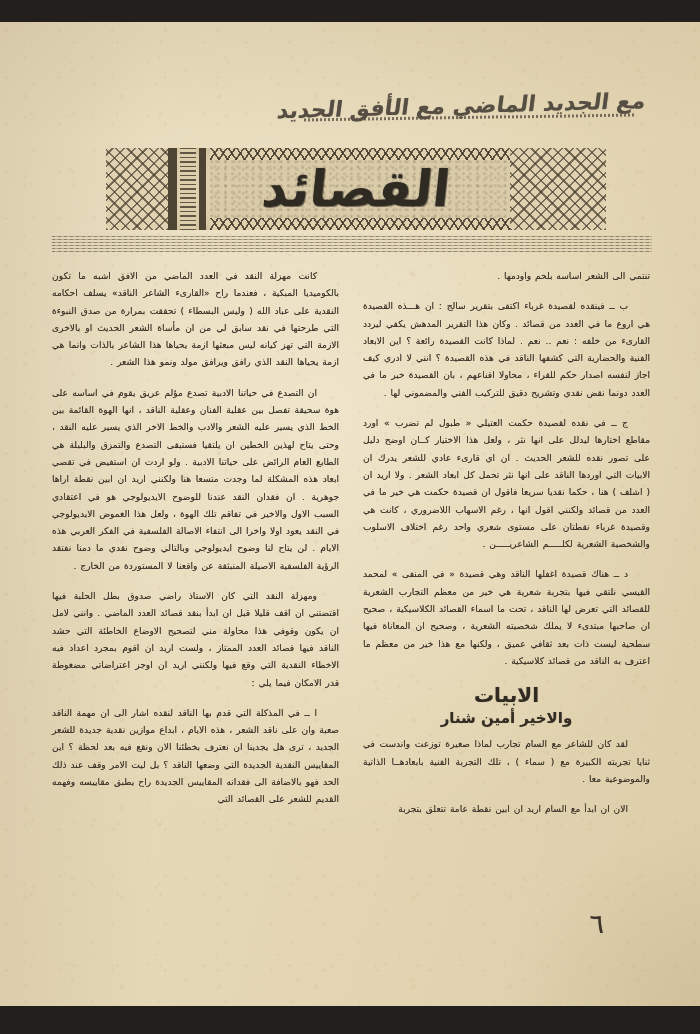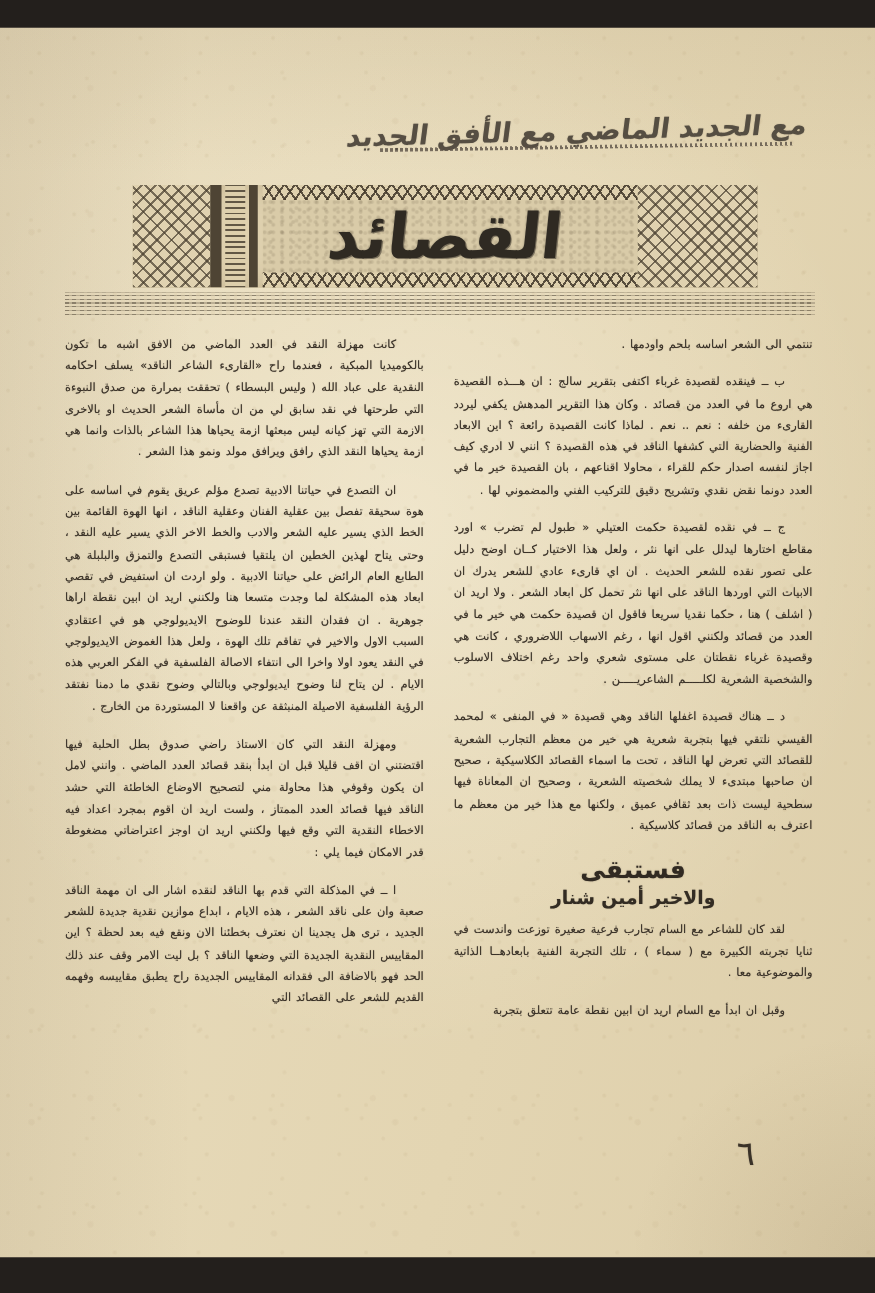--- a/index.html
+++ b/index.html
@@ -314,26 +314,26 @@
         <p class="para-lead">ا ــ في المذكلة التي قدم بها الناقد لنقده اشار الى ان مهمة الناقد صعبة وان على ناقد الشعر ، هذه الايام ، ابداع موازين نقدية جديدة للشعر الجديد ، ترى هل يجدينا ان نعترف بخطئنا الان ونقع فيه بعد لحظة ؟ اين المقاييس النقدية الجديدة التي وضعها الناقد ؟ بل ليت الامر وقف عند ذلك الحد فهو بالاضافة الى فقدانه المقاييس الجديدة راح يطبق مقاييسه وفهمه القديم للشعر على القصائد التي</p>
       </div>
 
       <div class="col" id="col-left">
         <p class="para">تنتمي الى الشعر اساسه بلحم واودمها .</p>
         <p class="para-lead">ب ــ فينقده لقصيدة غرباء اكتفى بتقرير سالج : ان هـــذه القصيدة هي اروع ما في العدد من قصائد . وكان هذا التقرير المدهش يكفي ليردد القارىء من خلفه : نعم .. نعم . لماذا كانت القصيدة رائعة ؟ اين الابعاد الفنية والحضارية التي كشفها الناقد في هذه القصيدة ؟ انني لا ادري كيف اجاز لنفسه اصدار حكم للقراء ، محاولا اقناعهم ، بان القصيدة خير ما في العدد دونما نقض نقدي وتشريح دقيق للتركيب الفني والمضموني لها .</p>
         <p class="para-lead">ج ــ في نقده لقصيدة حكمت العتيلي « طبول لم تضرب » اورد مقاطع اختارها ليدلل على انها نثر ، ولعل هذا الاختيار كــان اوضح دليل على تصور نقده للشعر الحديث . ان اي قارىء عادي للشعر يدرك ان الابيات التي اوردها الناقد على انها نثر تحمل كل ابعاد الشعر . ولا اريد ان ( اشلف ) هنا ، حكما نقديا سريعا فاقول ان قصيدة حكمت هي خير ما في العدد من قصائد ولكنني اقول انها ، رغم الاسهاب اللاضروري ، كانت هي وقصيدة غرباء نقطتان على مستوى شعري واحد رغم اختلاف الاسلوب والشخصية الشعرية لكلـــــم الشاعريـــــن .</p>
         <p class="para-lead tight">د ــ هناك قصيدة اغفلها الناقد وهي قصيدة « في المنفى » لمحمد القيسي نلتقي فيها بتجربة شعرية هي خير من معظم التجارب الشعرية للقصائد التي تعرض لها الناقد ، تحت ما اسماء القصائد الكلاسيكية ، صحيح ان صاحبها مبتدىء لا يملك شخصيته الشعرية ، وصحيح ان المعاناة فيها سطحية ليست ذات بعد ثقافي عميق ، ولكنها مع هذا خير من معظم ما اعترف به الناقد من قصائد كلاسيكية .</p>
 
         <div>
-          <div class="sec-title">فستبقى</div>
+          <div class="sec-title">الابيات</div>
           <div class="sec-sub">والاخير أمين شنار</div>
         </div>
 
-        <p class="para-lead tight">لقد كان للشاعر مع السام تجارب فرعية صغيرة توزعت واندست في ثنايا تجربته الكبيرة مع ( سماء ) ، تلك التجربة الفنية بابعادهــا الذاتية والموضوعية معا .</p>
-        <p class="para-lead nogap">وقبل ان ابدأ مع السام اريد ان ابين نقطة عامة تتعلق بتجربة</p>
+        <p class="para-lead tight">لقد كان للشاعر مع السام تجارب لماذا صغيرة توزعت واندست في ثنايا تجربته الكبيرة مع ( سماء ) ، تلك التجربة الفنية بابعادهــا الذاتية والموضوعية معا .</p>
+        <p class="para-lead nogap">الان ان ابدأ مع السام اريد ان ابين نقطة عامة تتعلق بتجربة</p>
       </div>
 
     </div>
 
     <div id="folio">٦</div>
 
   </div>
 
   <div class="scan-edge bottom"></div>
 

